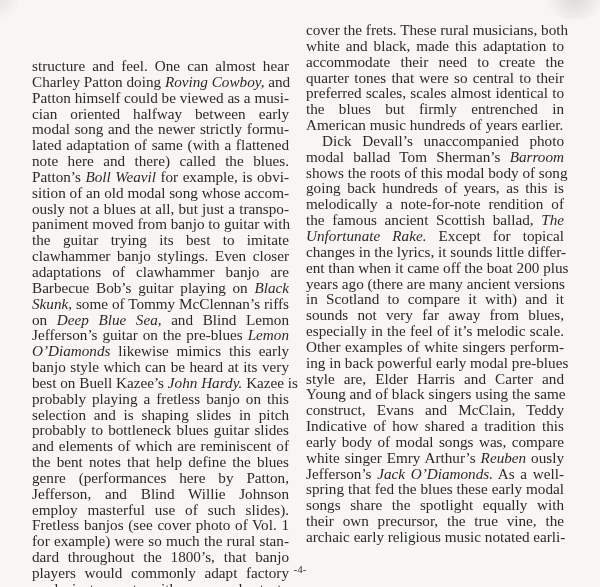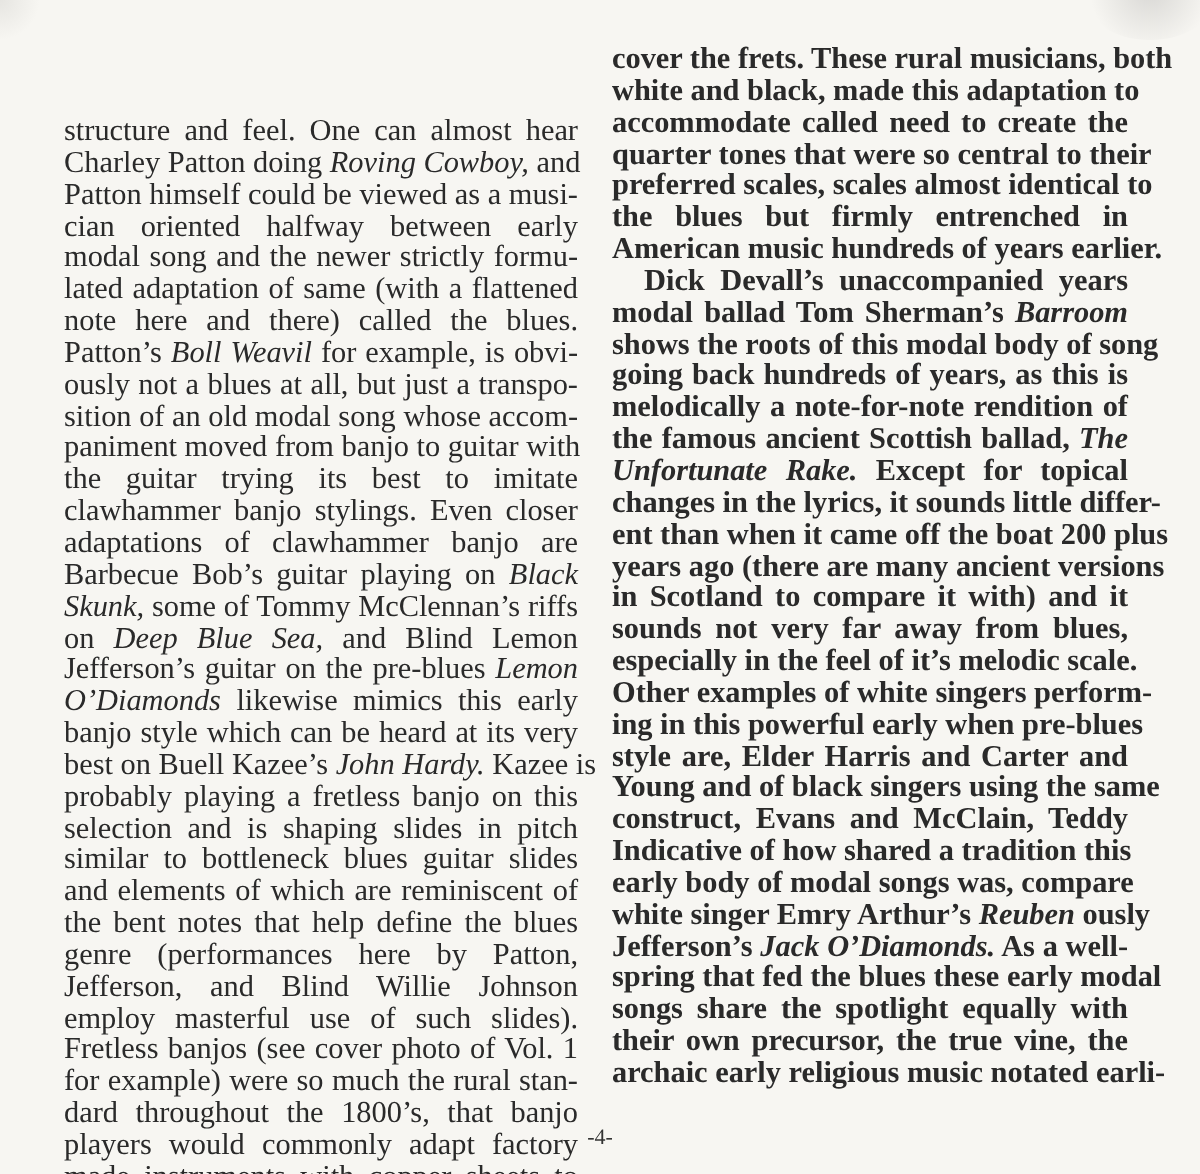--- a/index.html
+++ b/index.html
@@ -15,21 +15,21 @@
   }
   .corner-shadow-tr {
     position:absolute; right:-10px; top:-30px; width:70px; height:50px;
     border-radius:50%; background:radial-gradient(circle,#d9d8d5 0%,rgba(247,246,242,0) 70%);
   }
   .column {
     position:absolute; top:22px;
     font-size:15.2px; line-height:15.85px;
   }
   .col-left { left:32px; width:257px;margin-top:36px; }
-  .col-right { left:306px; width:258px;font-weight:bold; }
+  .col-right { left:306px; width:258px; }
   .line {
     display:block; white-space:nowrap; text-align:justify; text-align-last:justify;
     height:15.85px;
   }
   .line.last { text-align-last:left; }
   .line.indent { padding-left:16px; }
   i { font-style:italic; }
   .page-number {
     position:absolute; left:0; width:600px; top:563px; text-align:center;
     font-size:11px; color:#333;
@@ -43,70 +43,70 @@
 
 <div class="column col-left">
     <span class="line"><span>structure and feel. One can almost hear</span></span>
     <span class="line"><span>Charley Patton doing </span><i>Roving Cowboy,</i><span> and</span></span>
     <span class="line"><span>Patton himself could be viewed as a musi-</span></span>
     <span class="line"><span>cian oriented halfway between early</span></span>
     <span class="line"><span>modal song and the newer strictly formu-</span></span>
     <span class="line"><span>lated adaptation of same (with a flattened</span></span>
     <span class="line"><span>note here and there) called the blues.</span></span>
     <span class="line"><span>Patton’s </span><i>Boll Weavil</i><span> for example, is obvi-</span></span>
+    <span class="line"><span>sition of an old modal song whose accom-</span></span>
     <span class="line"><span>ously not a blues at all, but just a transpo-</span></span>
-    <span class="line"><span>sition of an old modal song whose accom-</span></span>
     <span class="line"><span>paniment moved from banjo to guitar with</span></span>
     <span class="line"><span>the guitar trying its best to imitate</span></span>
     <span class="line"><span>clawhammer banjo stylings. Even closer</span></span>
     <span class="line"><span>adaptations of clawhammer banjo are</span></span>
     <span class="line"><span>Barbecue Bob’s guitar playing on </span><i>Black</i></span>
     <span class="line"><i>Skunk,</i><span> some of Tommy McClennan’s riffs</span></span>
     <span class="line"><span>on </span><i>Deep Blue Sea,</i><span> and Blind Lemon</span></span>
     <span class="line"><span>Jefferson’s guitar on the pre-blues </span><i>Lemon</i></span>
     <span class="line"><i>O’Diamonds</i><span> likewise mimics this early</span></span>
     <span class="line"><span>banjo style which can be heard at its very</span></span>
     <span class="line"><span>best on Buell Kazee’s </span><i>John Hardy.</i><span> Kazee is</span></span>
     <span class="line"><span>probably playing a fretless banjo on this</span></span>
     <span class="line"><span>selection and is shaping slides in pitch</span></span>
-    <span class="line"><span>similar to bottleneck blues guitar slides</span></span>
+    <span class="line"><span>probably to bottleneck blues guitar slides</span></span>
     <span class="line"><span>and elements of which are reminiscent of</span></span>
     <span class="line"><span>the bent notes that help define the blues</span></span>
     <span class="line"><span>genre (performances here by Patton,</span></span>
     <span class="line"><span>Jefferson, and Blind Willie Johnson</span></span>
     <span class="line"><span>employ masterful use of such slides).</span></span>
     <span class="line"><span>Fretless banjos (see cover photo of Vol. 1</span></span>
     <span class="line"><span>for example) were so much the rural stan-</span></span>
     <span class="line"><span>dard throughout the 1800’s, that banjo</span></span>
     <span class="line"><span>players would commonly adapt factory</span></span>
     <span class="line"><span>made instruments with copper sheets to</span></span>
   </div>
 <div class="column col-right">
     <span class="line"><span>cover the frets. These rural musicians, both</span></span>
     <span class="line"><span>white and black, made this adaptation to</span></span>
-    <span class="line"><span>accommodate called need to create the</span></span>
+    <span class="line"><span>accommodate their need to create the</span></span>
     <span class="line"><span>quarter tones that were so central to their</span></span>
     <span class="line"><span>preferred scales, scales almost identical to</span></span>
     <span class="line"><span>the blues but firmly entrenched in</span></span>
     <span class="line last"><span>American music hundreds of years earlier.</span></span>
-    <span class="line indent"><span>Dick Devall’s unaccompanied years</span></span>
+    <span class="line indent"><span>Dick Devall’s unaccompanied photo</span></span>
     <span class="line"><span>modal ballad Tom Sherman’s </span><i>Barroom</i></span>
     <span class="line"><span>shows the roots of this modal body of song</span></span>
     <span class="line"><span>going back hundreds of years, as this is</span></span>
     <span class="line"><span>melodically a note-for-note rendition of</span></span>
     <span class="line"><span>the famous ancient Scottish ballad, </span><i>The</i></span>
     <span class="line"><i>Unfortunate Rake.</i><span> Except for topical</span></span>
     <span class="line"><span>changes in the lyrics, it sounds little differ-</span></span>
     <span class="line"><span>ent than when it came off the boat 200 plus</span></span>
     <span class="line"><span>years ago (there are many ancient versions</span></span>
     <span class="line"><span>in Scotland to compare it with) and it</span></span>
     <span class="line"><span>sounds not very far away from blues,</span></span>
     <span class="line"><span>especially in the feel of it’s melodic scale.</span></span>
     <span class="line"><span>Other examples of white singers perform-</span></span>
-    <span class="line"><span>ing in this powerful early when pre-blues</span></span>
+    <span class="line"><span>ing in back powerful early modal pre-blues</span></span>
     <span class="line"><span>style are, Elder Harris and Carter and</span></span>
     <span class="line"><span>Young and of black singers using the same</span></span>
     <span class="line"><span>construct, Evans and McClain, Teddy</span></span>
     <span class="line"><span>Indicative of how shared a tradition this</span></span>
     <span class="line"><span>early body of modal songs was, compare</span></span>
     <span class="line"><span>white singer Emry Arthur’s </span><i>Reuben</i><span> ously</span></span>
     <span class="line"><span>Jefferson’s </span><i>Jack O’Diamonds.</i><span> As a well-</span></span>
     <span class="line"><span>spring that fed the blues these early modal</span></span>
     <span class="line"><span>songs share the spotlight equally with</span></span>
     <span class="line"><span>their own precursor, the true vine, the</span></span>

